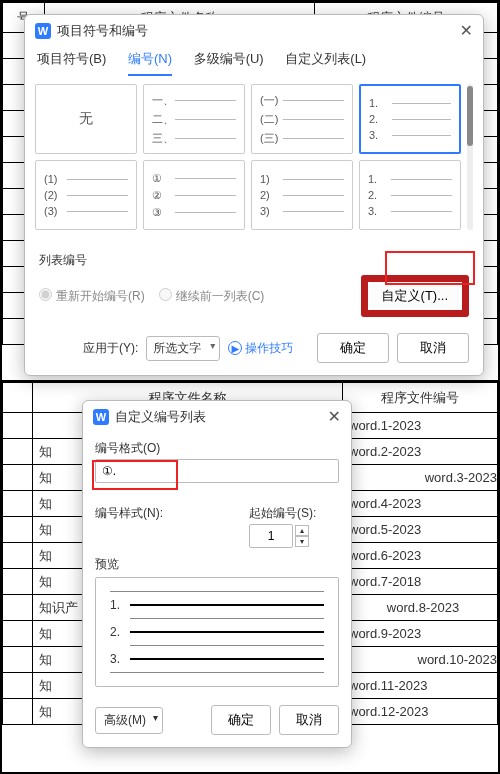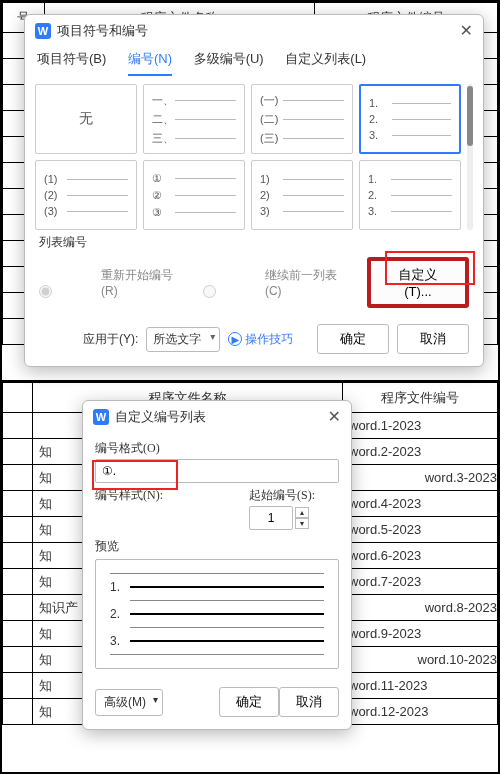--- a/index.html
+++ b/index.html
@@ -23,50 +23,50 @@
 .grid-wrap{display:flex;padding:8px 10px 4px;}
 .style-grid{display:grid;grid-template-columns:repeat(4,102px);grid-template-rows:repeat(2,70px);gap:6px;}
 .swatch{border:1px solid #ccc;border-radius:2px;display:flex;flex-direction:column;justify-content:center;padding:6px 8px;font-size:11px;color:#555;cursor:pointer;}
 .swatch.sel{border:2px solid #2f7bff;}
 .swatch.none{align-items:center;font-size:14px;color:#555;}
 .sw-line{display:flex;align-items:center;margin:2px 0;}
 .sw-bullet{width:20px;text-align:left;flex-shrink:0;}
 .sw-rule{height:1px;background:#bbb;flex:1;margin-left:3px;}
 .scroll-track{width:8px;background:#eee;border-radius:3px;margin-left:6px;position:relative;}
 .scroll-thumb{position:absolute;left:0;right:0;top:2px;height:60px;background:#888;border-radius:3px;}
-.sec-label{padding:0 14px;font-size:12px;margin-top:0;}
+.sec-label{padding:0 14px;font-size:12px;margin-top:18px;}
 .radio-row{display:flex;align-items:center;padding:6px 14px;}
-.radio{display:inline-flex;align-items:flex-end;margin-right:14px;color:#888;gap:45px;}
+.radio{display:inline-flex;align-items:flex-start;margin-right:14px;color:#888;}
 .radio input{margin-right:4px;}
-.btn-custom{margin-left:auto;border:4px solid #b91c1c;background:#fcfcfc;padding:5px 14px;border-radius:3px;cursor:pointer;font-size:13px;}
+.btn-custom{margin-left:auto;border:7px solid #b91c1c;background:#fcfcfc;padding:5px 14px;border-radius:3px;cursor:pointer;font-size:13px;}
 .red-box{position:absolute;border:2px solid #e22;pointer-events:none;}
 .bottom-row{display:flex;align-items:center;padding:10px 14px 12px;gap:8px;}
 .apply-label{font-size:12px;margin-left:44px;}
 .apply-sel{border:1px solid #bbb;border-radius:3px;padding:3px 18px 3px 6px;font-size:12px;position:relative;}
 .apply-sel::after{content:"▾";position:absolute;right:4px;top:3px;font-size:10px;color:#666;}
 .tip{display:inline-flex;align-items:center;color:#2f7bff;font-size:12px;cursor:pointer;}
 .tip-ico{width:14px;height:14px;border:1px solid #2f7bff;border-radius:50%;display:inline-flex;align-items:center;justify-content:center;font-size:10px;margin-right:3px;}
 .btn{border:1px solid #bbb;background:#fff;border-radius:3px;padding:5px 22px;cursor:pointer;font-size:13px;}
 .spacer{flex:1;}
 .dlg2{left:80px;top:18px;width:270px;}
 .d2-body{padding:4px 12px 10px;font-size:12px;}
-.d2-label{margin-top:4px;margin-bottom:2px;font-family:Liberation Serif, serif;}
+.d2-label{margin-top:4px;margin-bottom:2px;}
 .d2-input{width:100%;border:1px solid #bbb;border-radius:2px;height:24px;padding:0 6px;font-size:12px;}
-.d2-row{display:flex;gap:12px;margin-top:0;}
+.d2-row{display:flex;gap:12px;margin-top:18px;}
 .d2-col{flex:1;}
 .spin{display:flex;align-items:center;}
 .spin-val{border:1px solid #bbb;border-radius:2px;height:24px;width:44px;text-align:center;font-size:12px;}
 .spin-btns{display:flex;flex-direction:column;margin-left:2px;}
 .spin-btns span{border:1px solid #bbb;width:14px;height:11px;font-size:8px;display:flex;align-items:center;justify-content:center;cursor:pointer;}
 .preview-box{border:1px solid #bbb;border-radius:2px;height:110px;margin-top:4px;display:flex;flex-direction:column;justify-content:center;padding:8px 14px;}
 .pv-line{display:flex;align-items:center;margin:3px 0;}
 .pv-num{width:16px;font-size:12px;}
 .pv-rule{height:2px;background:#000;flex:1;margin-left:4px;}
 .pv-rule.thin{height:1px;background:#888;}
-.d2-foot{display:flex;align-items:center;padding:8px 12px 12px;}
+.d2-foot{display:flex;align-items:center;padding:8px 12px 12px;gap:8px;}
 .adv-sel{border:1px solid #bbb;border-radius:3px;padding:4px 16px 4px 8px;font-size:12px;position:relative;}
 .adv-sel::after{content:"▾";position:absolute;right:4px;top:4px;font-size:10px;}
 .red-anno{position:absolute;color:#e22;font-size:20px;font-family:"SimSun",serif;pointer-events:none;}
 .bg-table-bot{position:absolute;left:0;right:0;top:0;}
 .trunc{white-space:nowrap;overflow:hidden;}
 </style>
 </head>
 <body>
 
 <div class="frame">
@@ -325,26 +325,26 @@
               <td style="text-align:left;padding-left:6px">word.5-2023</td>
             </tr>
         <tr>
               <td></td>
               <td class="trunc" style="text-align:left;padding-left:6px">知</td>
               <td style="text-align:left;padding-left:6px">word.6-2023</td>
             </tr>
         <tr>
               <td></td>
               <td class="trunc" style="text-align:left;padding-left:6px">知</td>
-              <td style="text-align:left;padding-left:6px">word.7-2023</td>
+              <td style="text-align:left;padding-left:6px">word.7-2018</td>
             </tr>
         <tr>
               <td></td>
               <td class="trunc" style="text-align:left;padding-left:6px">知识产</td>
-              <td style="text-align:right;padding-left:6px">word.8-2023</td>
+              <td style="text-align:center;padding-left:6px">word.8-2023</td>
             </tr>
         <tr>
               <td></td>
               <td class="trunc" style="text-align:left;padding-left:6px">知</td>
               <td style="text-align:left;padding-left:6px">word.9-2023</td>
             </tr>
         <tr>
               <td></td>
               <td class="trunc" style="text-align:left;padding-left:6px">知</td>
               <td style="text-align:right;padding-left:6px">word.10-2023</td>

